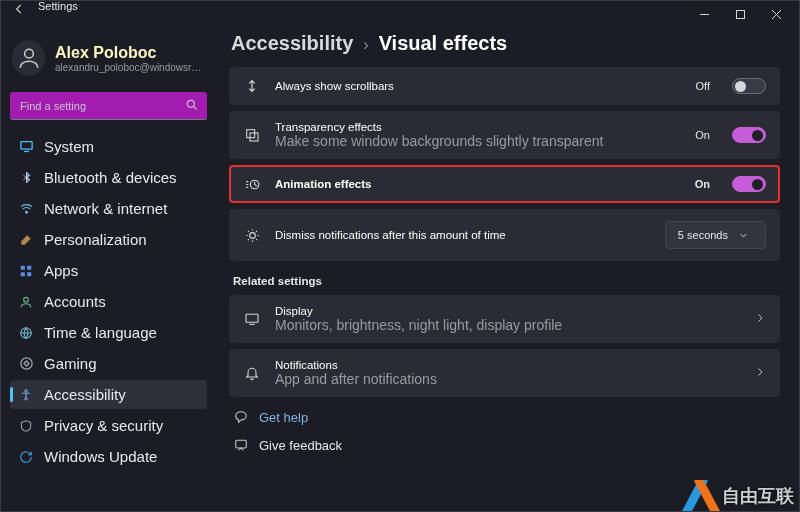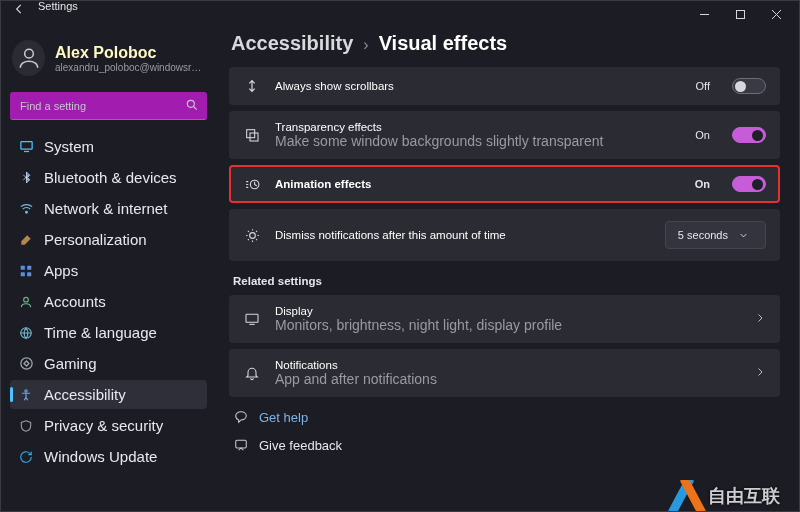--- a/index.html
+++ b/index.html
@@ -100,21 +100,21 @@
 
   .section-title { font-size:11.5px; font-weight:600; color:#e6e6ec; margin:14px 0 8px 4px; }
 
   .helprow { display:flex; align-items:center; gap:10px; padding:6px 4px; color:#7fb3e6; }
   .helprow .ico { width:16px; height:16px; display:flex; align-items:center; justify-content:center; color:#c9c9d0; }
   .helprow .hlabel { font-size:13px; }
   .helprow.feedback .hlabel { color:#e6e6ec; }
 
   
   .watermark {
-    position:absolute; right:20px; bottom:2px; display:flex; align-items:center; gap:4px;
+    position:absolute; right:6px; bottom:2px; display:flex; align-items:center; gap:4px;
     font-size:18px; font-weight:700; color:#dcdce2; opacity:0.92;
     text-shadow:0 0 3px #000; pointer-events:none;
   }
   .watermark .xlogo { width:34px; height:28px; position:relative; }
   .watermark .xlogo::before, .watermark .xlogo::after {
     content:""; position:absolute; left:6px; top:-2px; width:10px; height:32px;
     transform:skewX(-28deg); border-radius:2px;
   }
   .watermark .xlogo::before { background:#2aa3ef; }
   .watermark .xlogo::after { background:#ff7a1a; left:18px; transform:skewX(28deg); }

